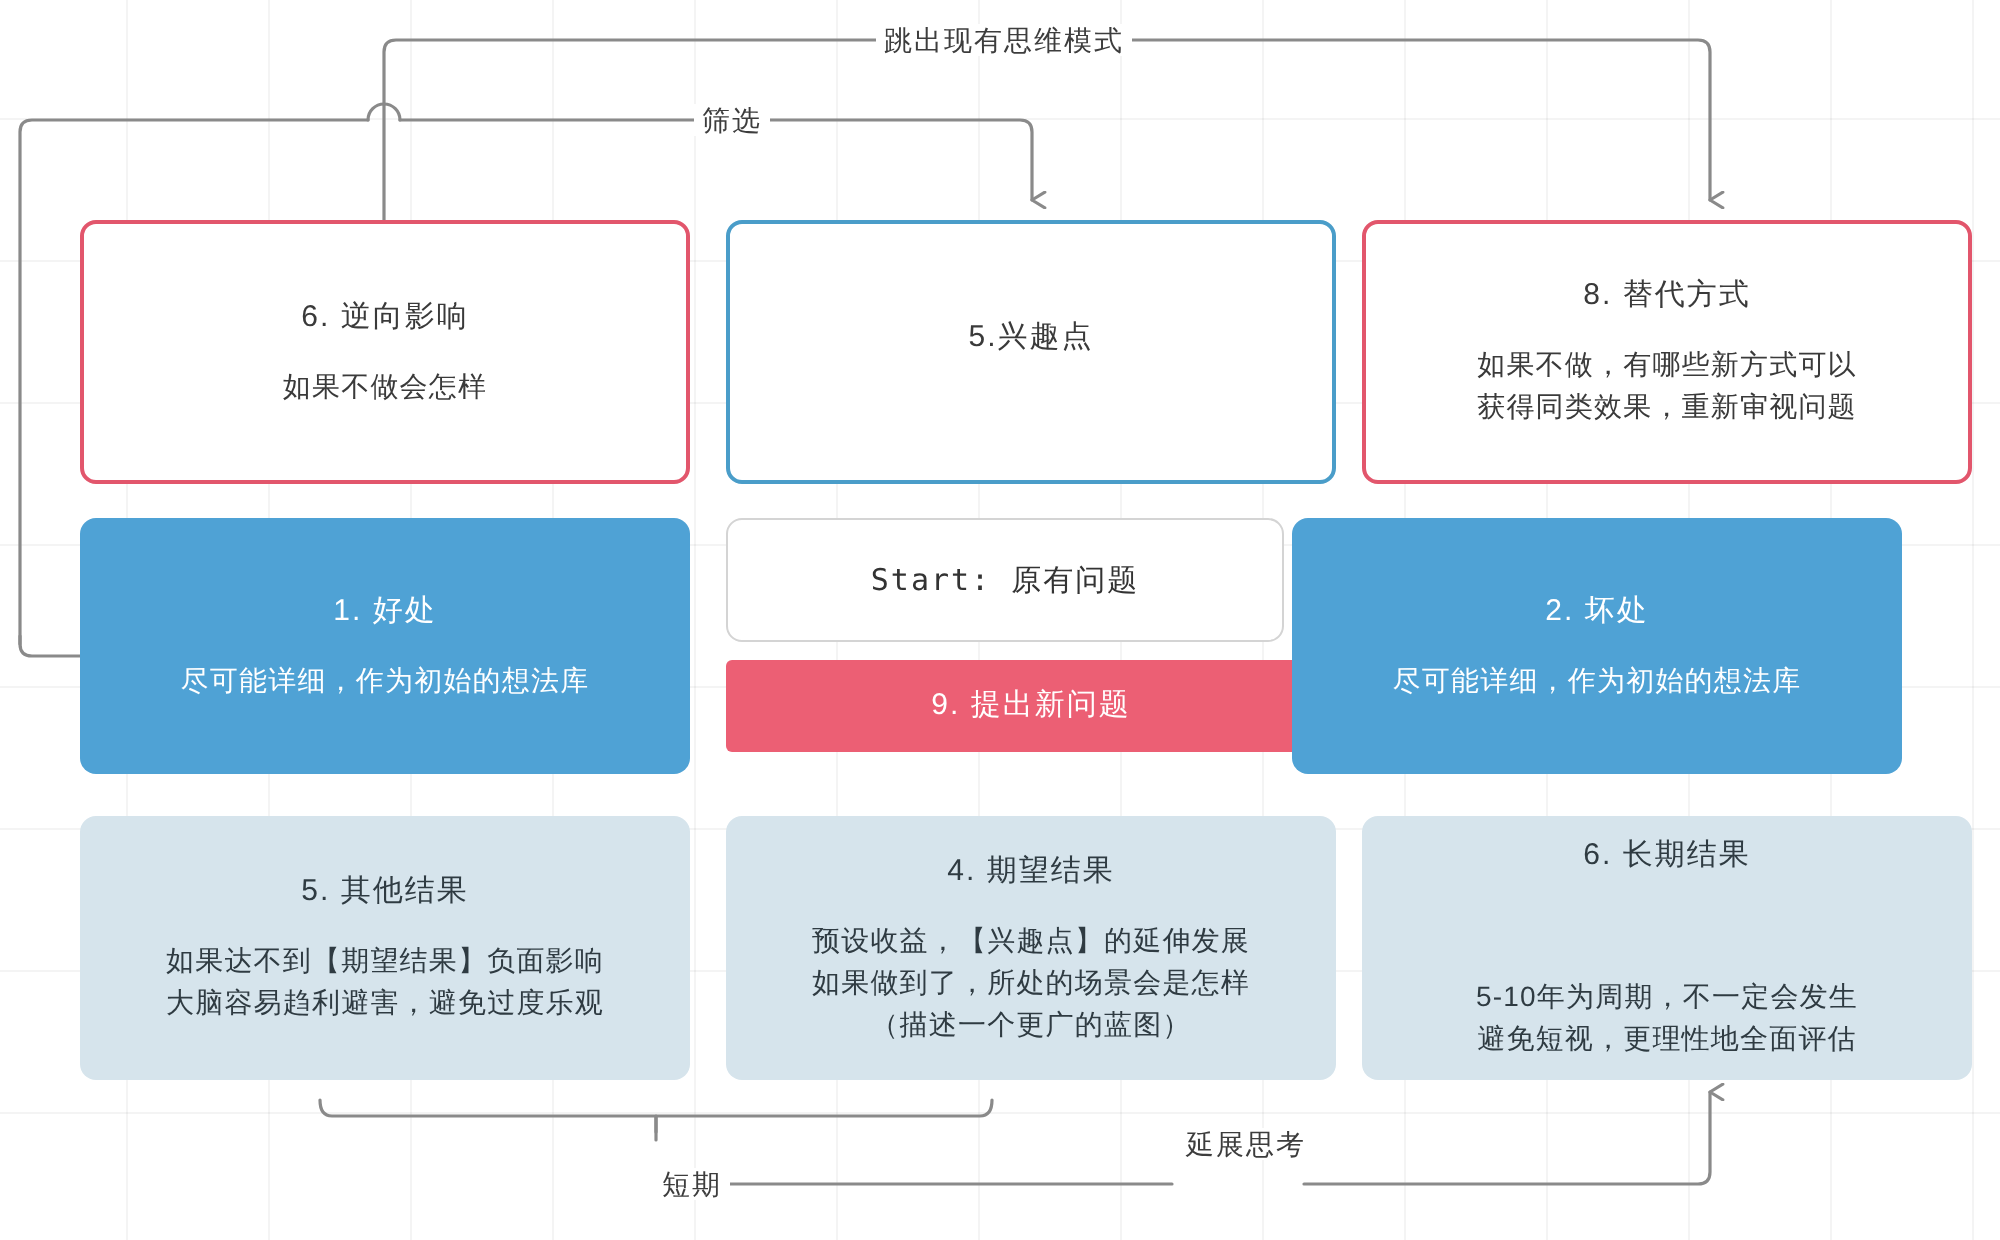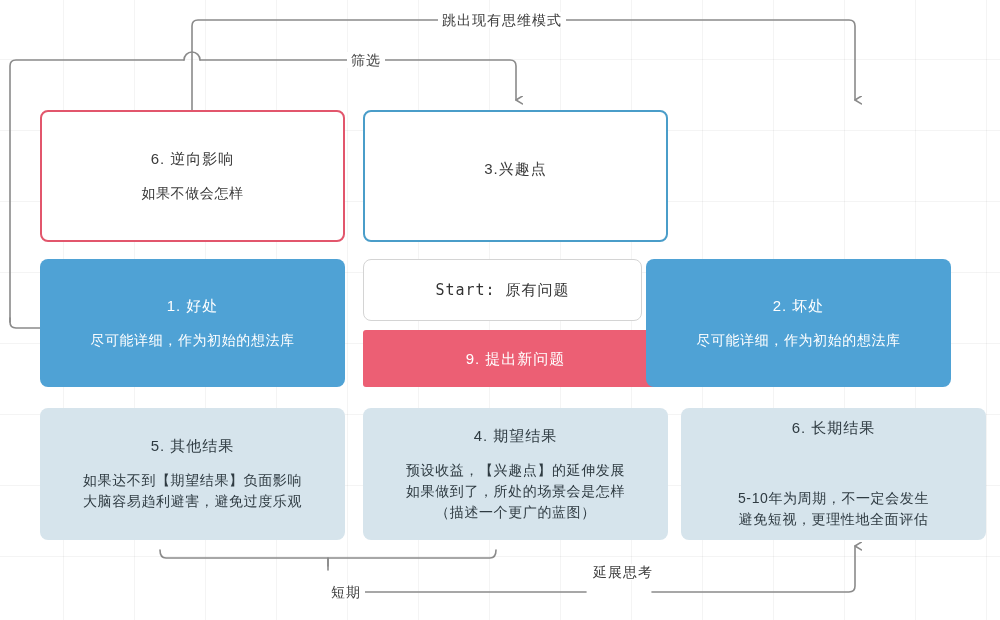--- a/index.html
+++ b/index.html
@@ -149,34 +149,38 @@
   <div class="edge-label" style="left:327px;top:584px;">短期</div>
 
   <div class="edge-label" style="left:589px;top:564px;">延展思考</div>
 
   <div class="node k-outline-red" style="left:40px;top:110px;width:305px;height:132px;">
     <div class="ttl">6.  逆向影响</div>
     <div class="sub">如果不做会怎样</div>
   </div>
 
   <div class="node k-outline-blue" style="left:363px;top:110px;width:305px;height:132px;">
-    <div class="ttl">3.兴趣点</div>
-  </div>
-
+    <div class="ttl">5.兴趣点</div>
+  </div>
+
+  <div class="node k-outline-red" style="left:681px;top:110px;width:305px;height:132px;">
+    <div class="ttl">8.  替代方式</div>
+    <div class="sub">如果不做，有哪些新方式可以<br>获得同类效果，重新审视问题</div>
+  </div>
 
   <div class="node k-solid-blue" style="left:40px;top:259px;width:305px;height:128px;">
     <div class="ttl">1. 好处</div>
     <div class="sub">尽可能详细，作为初始的想法库</div>
   </div>
 
   <div class="node k-plain only" style="left:363px;top:259px;width:279px;height:62px;">
     <div class="ttl">Start: 原有问题</div>
   </div>
 
-  <div class="node k-solid-red only" style="left:363px;top:330px;width:305px;height:57px;border-radius:3px;">
+  <div class="node k-solid-red only" style="left:363px;top:330px;width:305px;height:46px;border-radius:3px;">
     <div class="ttl">9.  提出新问题</div>
   </div>
 
   <div class="node k-solid-blue" style="left:646px;top:259px;width:305px;height:128px;">
     <div class="ttl">2. 坏处</div>
     <div class="sub">尽可能详细，作为初始的想法库</div>
   </div>
 
   <div class="node k-pale" style="left:40px;top:408px;width:305px;height:132px;">
     <div class="ttl">5.  其他结果</div>

